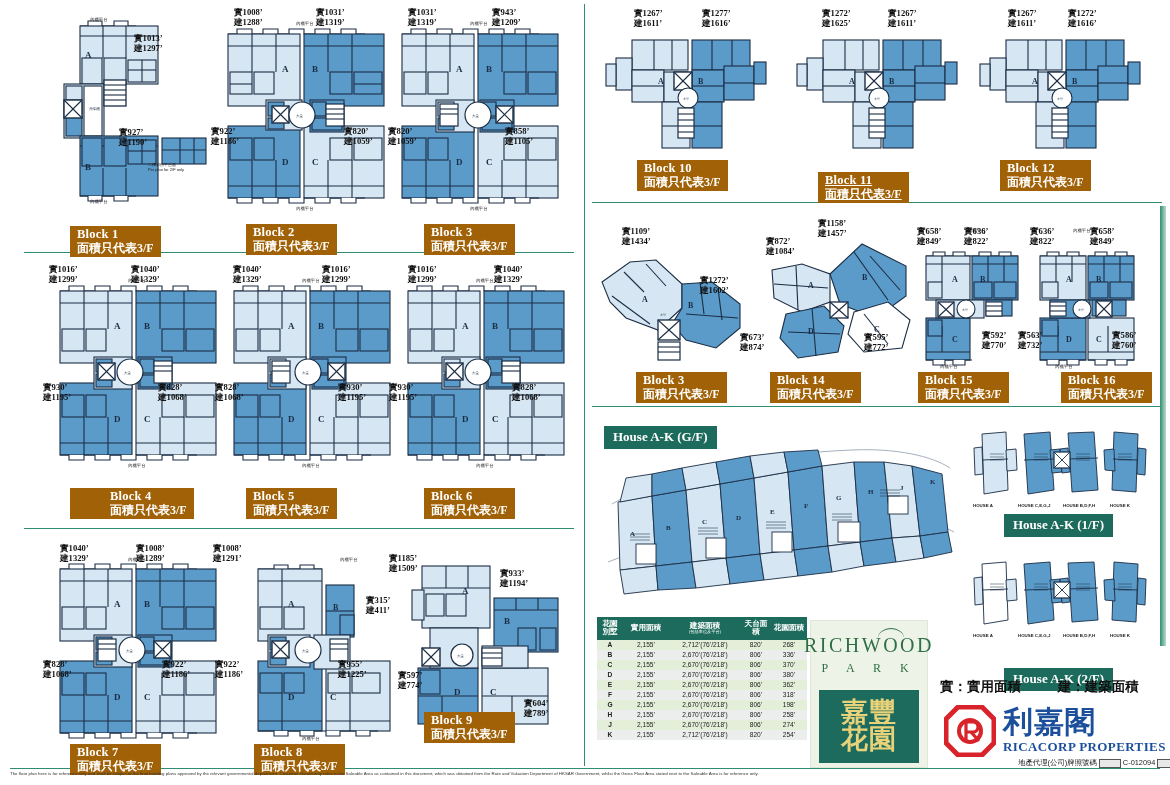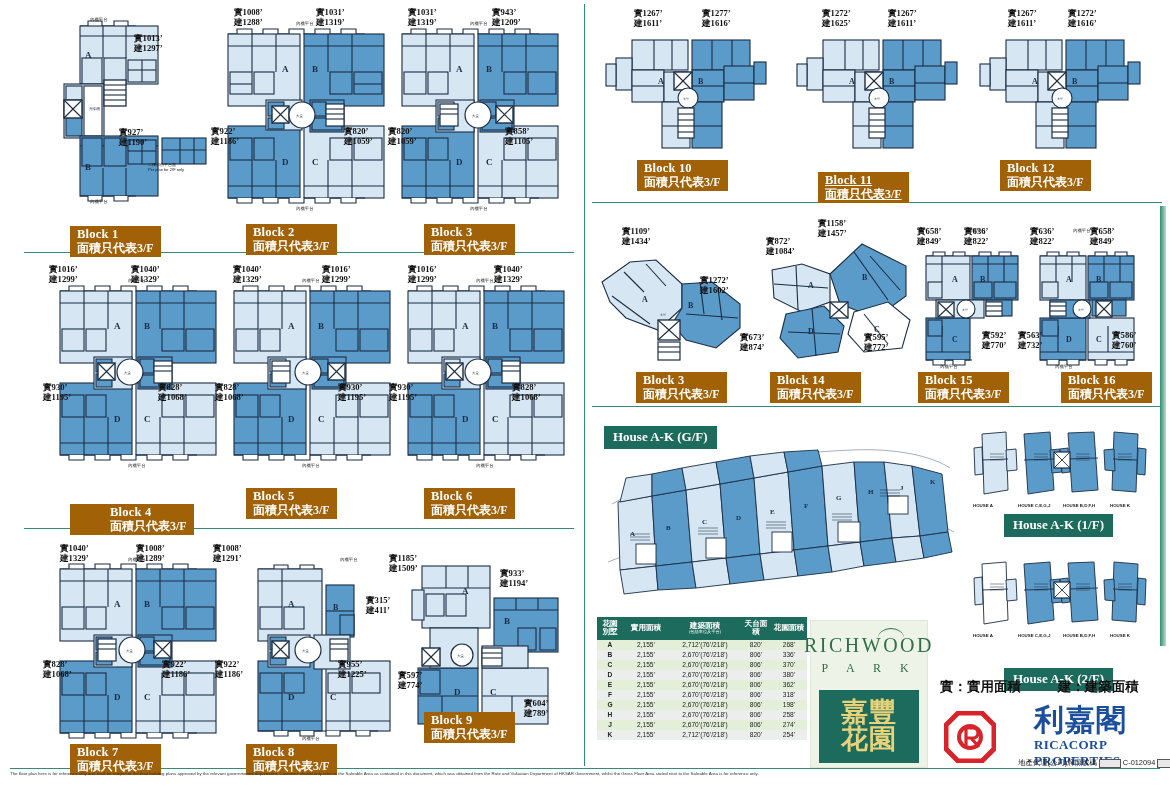--- a/index.html
+++ b/index.html
@@ -126,21 +126,21 @@
   }
 
   
   #legend {
     position:absolute; font-family:"Liberation Serif", serif;
     font-size:13.5px; font-weight:bold; color:#111; white-space:nowrap;
   }
   #legend span.gap { display:inline-block; width:30px; }
 
   
-  #rica { position:absolute; display:flex; align-items:center;gap:31px; }
+  #rica { position:absolute; display:flex; align-items:center; }
   #rica-mark { position:relative; width:52px; height:52px; flex:0 0 52px; }
   #rica-txt { margin-left:7px; }
   #rica-cn {
     color:#1b4f9c; font-family:"Liberation Serif", serif;
     font-size:30px; font-weight:bold; line-height:1; letter-spacing:1px;
   }
   #rica-en {
     color:#1b4f9c; font-family:"Liberation Serif", serif;
     font-size:13px; font-weight:bold; letter-spacing:.4px; margin-top:2px;
   }
@@ -467,21 +467,21 @@
     <span>建1329’</span>
   </div>
   <div class="area" style="left:158px; top:382px;">
     <span>實828’</span><br>
     <span>建1068’</span>
   </div>
   <div class="area" style="left:43px; top:382px;">
     <span>實930’</span><br>
     <span>建1195’</span>
   </div>
-  <div class="blk-label" style="left:70px; top:504px;padding-left:40px;">
+  <div class="blk-label" style="left:70px; top:488px;padding-left:40px;">
     <div class="ln1">Block 4</div>
     <div class="ln2">面積只代表3/F</div>
   </div>
 
   <div class="plan" style="left:232px; top:285px;">
     <svg width="160" height="176" viewBox="0 0 160 176">
       <g stroke="#1b2d44" stroke-width="1.1" fill="none">
         <path d="M2 6 h9 v-5 h15 v5 h11 v-5 h15 v5 h11 v-5 h15 v5 h11 v-5 h15 v5 h11 v-5 h15 v5 h9" fill="#fff"></path>
         <rect x="2" y="6" width="72" height="72" fill="#d6e6f2"></rect>
         <line x1="2" y1="18" x2="74" y2="18"></line>
@@ -754,21 +754,21 @@
     <span>建411’</span>
   </div>
   <div class="area" style="left:338px; top:659px;">
     <span>實955’</span><br>
     <span>建1225’</span>
   </div>
   <div class="area" style="left:215px; top:659px;">
     <span>實922’</span><br>
     <span>建1186’</span>
   </div>
-  <div class="blk-label" style="left:246px; top:744px;">
+  <div class="blk-label" style="left:254px; top:744px;">
     <div class="ln1">Block 8</div>
     <div class="ln2">面積只代表3/F</div>
   </div>
 
   <div class="plan" style="left:400px; top:558px;">
     <svg width="160" height="176" viewBox="0 0 160 176">
       <g stroke="#1b2d44" stroke-width="1.1" fill="none">
 
         <rect x="22" y="8" width="68" height="62" fill="#d6e6f2"></rect>
         <line x1="22" y1="30" x2="90" y2="30"></line>

